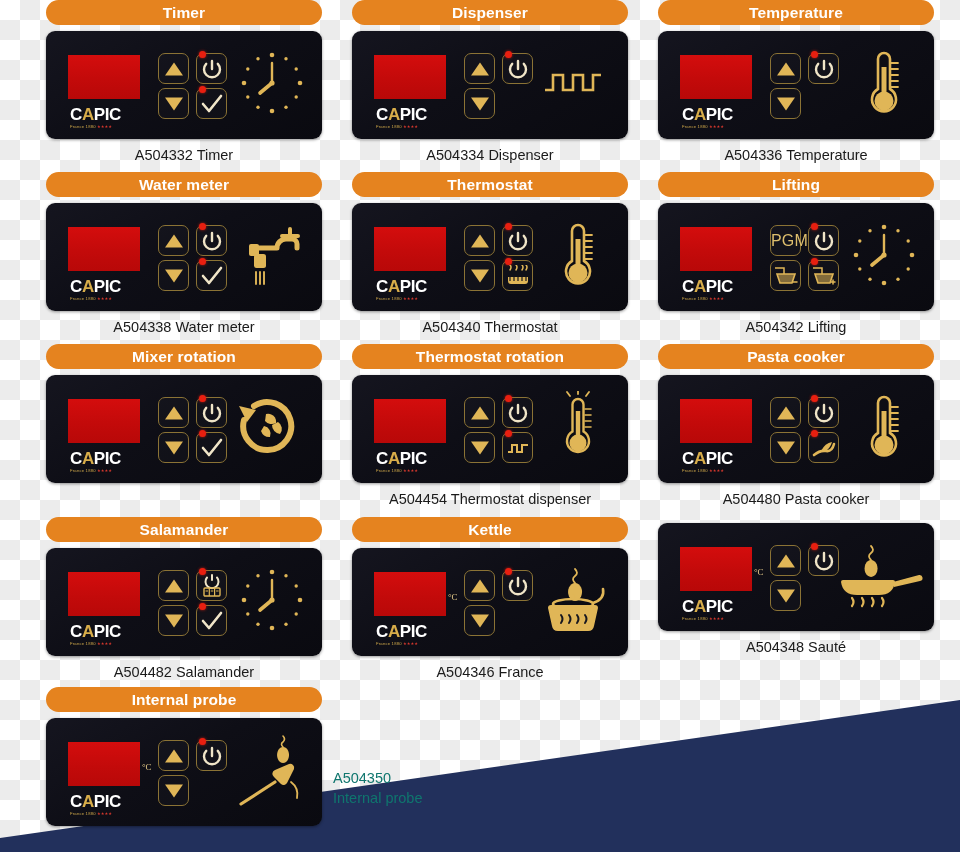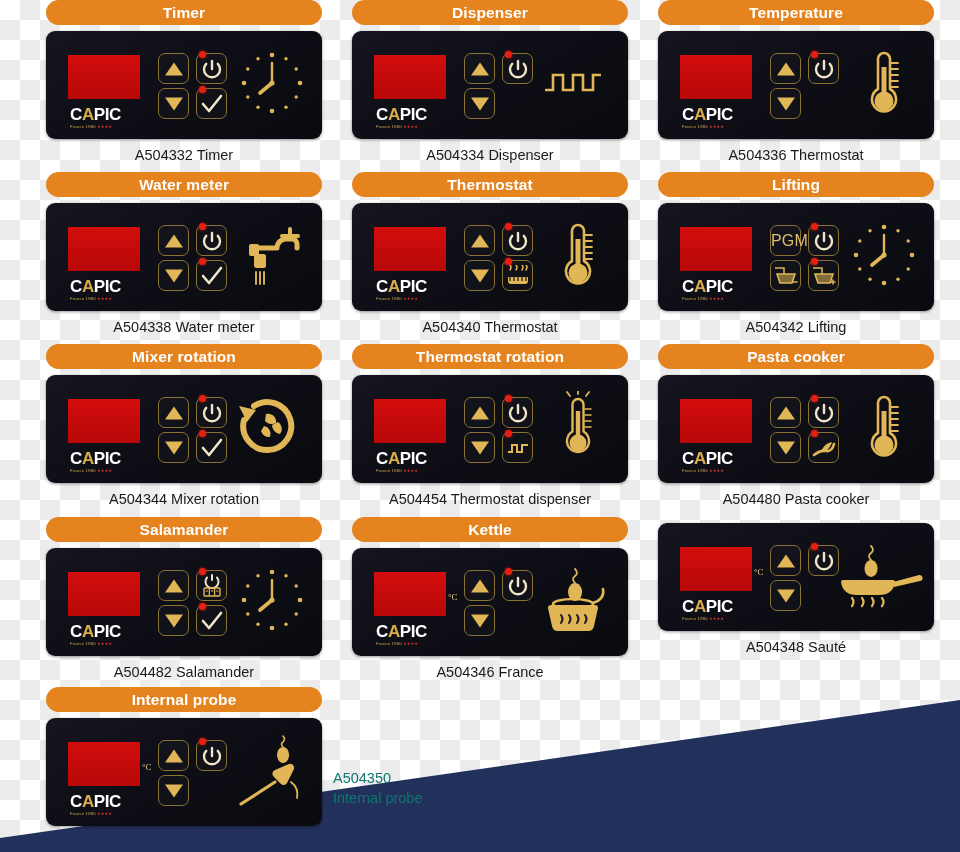--- a/index.html
+++ b/index.html
@@ -321,21 +321,21 @@
           <div class="illus">
             <span><svg width="46" height="72" viewBox="0 0 46 72">
                 <path d="M23 6 a6 6 0 0 1 6 6 v30 a12 12 0 1 1 -12 0 v-30 a6 6 0 0 1 6 -6 z" fill="none" stroke="#e0b657" stroke-width="2.6"></path>
                 <circle cx="23" cy="54" r="9.5" fill="#e0b657"></circle>
                 <rect x="20.5" y="20" width="5" height="28" fill="#e0b657"></rect>
                 <path d="M30 16 h7 M30 22 h7 M30 28 h7 M30 34 h7 M30 40 h7" stroke="#e0b657" stroke-width="1.8" stroke-linecap="round"></path>
               </svg></span>
           </div>
         </div>
       </div>
-      <div class="caption">A504336 Thermostat</div>
+      <div class="caption">A504336 Temperature</div>
     </div>
     <div class="card row1 col0">
       <div class="card-header">Water meter</div>
       <div class="panel">
         <div class="panel-inner">
           <div class="display"></div>
           <div class="logo">
             <span class="word"><span>C</span><span class="aglyph">A</span><span>PIC</span></span>
             <span class="sub"><span>France 1880</span> <span class="stars">★★★★</span></span>
           </div>
@@ -522,21 +522,20 @@
             <span><svg width="66" height="62" viewBox="0 0 66 62">
                 <path d="M10 24 a24 24 0 1 0 10 -14" fill="none" stroke="#e0b657" stroke-width="6" stroke-linecap="round"></path>
                 <path d="M5 10 L13 26 L22 14 Z" fill="#e0b657"></path>
                 <path d="M32 18 a8 8 0 0 1 10 9 a9 9 0 0 1 -11 -2 z" fill="#e0b657"></path>
                 <path d="M44 26 a8 8 0 0 1 2 12 a9 9 0 0 1 -8 -9 z" fill="#e0b657"></path>
                 <path d="M30 30 a8 8 0 0 1 6 11 a9 9 0 0 1 -9 -6 z" fill="#e0b657"></path>
               </svg></span>
           </div>
         </div>
       </div>
-      <div class="caption">A504344 Mixer rotation</div>
     </div>
     <div class="card row2 col1">
       <div class="card-header">Thermostat rotation</div>
       <div class="panel">
         <div class="panel-inner">
           <div class="display"></div>
           <div class="logo">
             <span class="word"><span>C</span><span class="aglyph">A</span><span>PIC</span></span>
             <span class="sub"><span>France 1880</span> <span class="stars">★★★★</span></span>
           </div>

